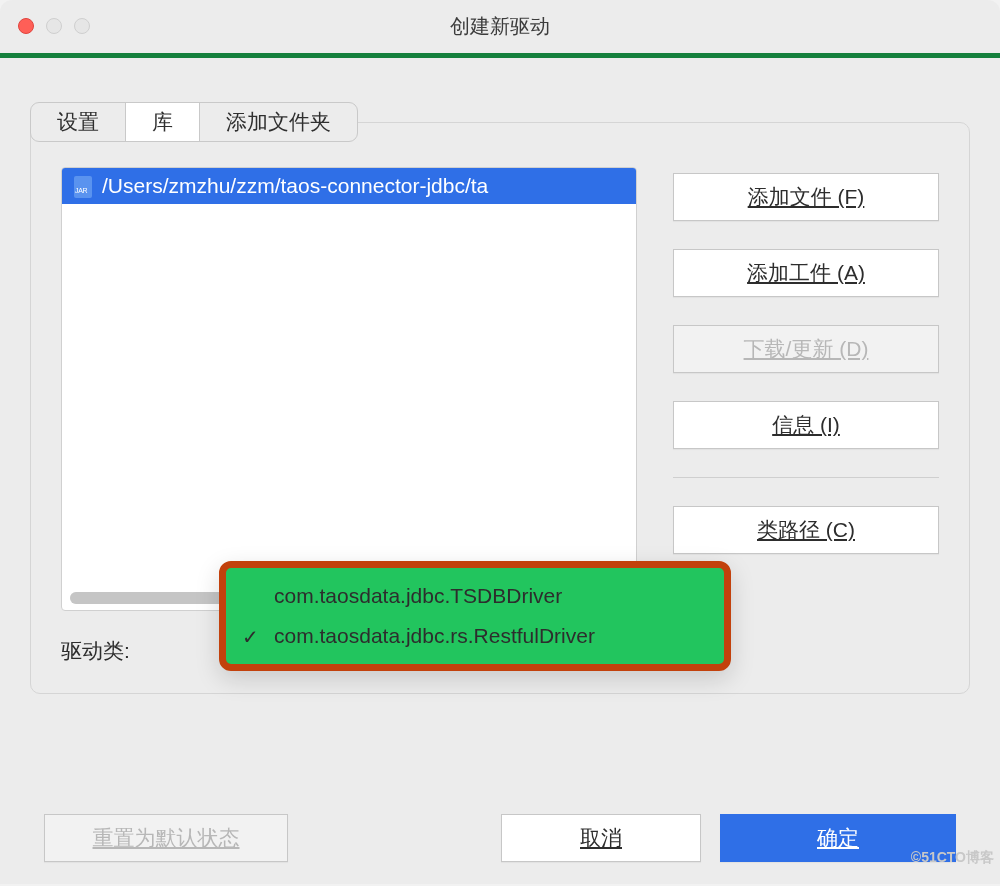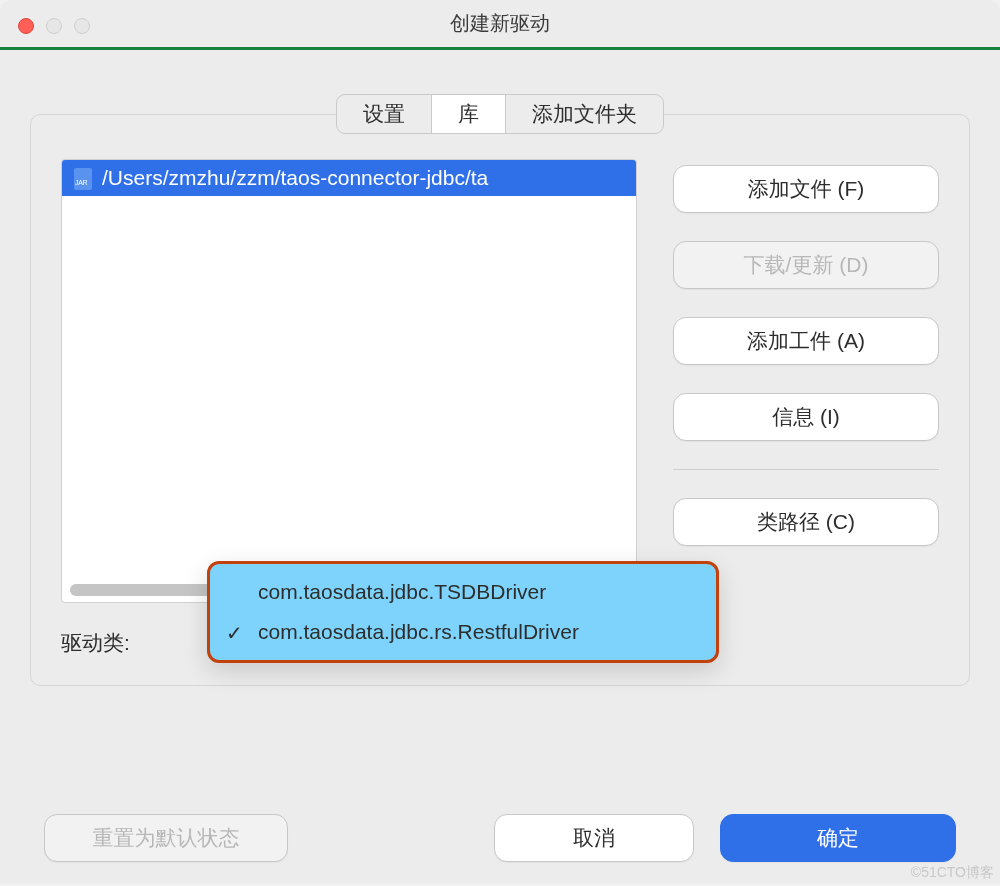--- a/index.html
+++ b/index.html
@@ -14,26 +14,26 @@
   }
   .window {
     width: 1000px;
     height: 884px;
     background: #ececec;
     border-radius: 12px 12px 0 0;
     position: relative;
     overflow: hidden;
   }
   .titlebar {
-    height: 50px;
+    height: 58px;
     position: relative;
     display: flex;
     align-items: center;
     justify-content: center;
-    border-bottom: 3px solid #15803d;
+    border-bottom: 5px solid #15803d;
   }
   .traffic-lights {
     position: absolute;
     left: 18px;
     top: 18px;
     display: flex;
     gap: 12px;
   }
   .traffic-light {
     width: 16px;
@@ -47,21 +47,20 @@
     font-size: 20px;
     color: #3c3c3c;
   }
 
   .page {
     padding: 44px 30px 0 30px;
   }
 
   .tabbar {
     display: flex;
-    justify-content: center;
     margin-bottom: -20px;
     position: relative;
     z-index: 2;
   }
   .tabseg {
     display: flex;
     background: #ececec;
     border: 1px solid #c9c9c9;
     border-radius: 9px;
     height: 40px;
@@ -157,27 +156,28 @@
     width: 266px;
     display: flex;
     flex-direction: column;
     gap: 28px;
     padding-top: 6px;
   }
   .mbtn {
     height: 48px;
     background: #ffffff;
     border: 1px solid #c7c7c7;
-    border-radius: 13px;
+    border-radius: 0;
     font-size: 21px;
     color: #2d2d2d;
     display: flex;
     align-items: center;
     justify-content: center;
     box-shadow: 0 1px 1px rgba(0,0,0,0.04);
+    text-decoration: underline;
   }
   .mbtn.disabled {
     color: #b7b7b7;
     background: #f2f2f2;
   }
   .side-divider {
     border: none;
     border-top: 1px solid #cfcfcf;
     margin: 0;
   }
@@ -186,25 +186,25 @@
     display: flex;
     align-items: center;
     margin-top: 26px;
     font-size: 21px;
     color: #2d2d2d;
     position: relative;
   }
 
   .dropdown {
     position: absolute;
-    left: 146px;
+    left: 158px;
     bottom: -6px;
     width: 512px;
-    background: #7dd3fc;
-    border: 3px solid #c2410c;
+    background: #22c55e;
+    border: 7px solid #c2410c;
     border-radius: 12px;
     box-shadow: 0 8px 24px rgba(0,0,0,0.15);
     padding: 8px 0;
     z-index: 5;
   }
   .dd-item {
     padding: 8px 20px 8px 48px;
     font-size: 21px;
     color: #2d2d2d;
     position: relative;
@@ -215,37 +215,38 @@
     top: 9px;
     font-size: 20px;
   }
 
   .footer {
     position: absolute;
     left: 0;
     right: 0;
     bottom: 22px;
     display: flex;
-    gap: 26px;
+    gap: 19px;
     padding: 0 44px;
   }
   .footer .mbtn {
     flex: 0 0 auto;
   }
   .btn-reset  { width: 244px; }
   .btn-cancel { width: 200px; }
   .btn-ok     { width: 236px; background:#2f6fe7; color:#fff; border-color:#2f6fe7; }
   .footer-spacer { flex: 1; }
 
   .watermark {
     position: absolute;
     right: 6px;
-    bottom: 2px;
+    bottom: 17px;
     font-size: 14px;
     color: #c8c8c8;
+    font-weight: bold;
   }
 </style>
 </head>
 <body>
 
 <div class="window">
 
   <div class="titlebar">
     <div class="traffic-lights">
       <div class="traffic-light tl-close"></div>
@@ -271,22 +272,22 @@
         <div class="listbox">
           <div class="list-row">
             <span class="jar-icon"></span>
             <span>/Users/zmzhu/zzm/taos-connector-jdbc/ta</span>
           </div>
           <div class="list-scroll"></div>
         </div>
 
         <div class="sidebtns">
           <div class="mbtn">添加文件 (F)</div>
+          <div class="mbtn">添加工件 (A)</div>
           <div class="mbtn disabled">下载/更新 (D)</div>
-          <div class="mbtn">添加工件 (A)</div>
           <div class="mbtn">信息 (I)</div>
           <hr class="side-divider">
           <div class="mbtn">类路径 (C)</div>
         </div>
 
       </div>
 
       <div class="driver-row">
         <span>驱动类:</span>
 

